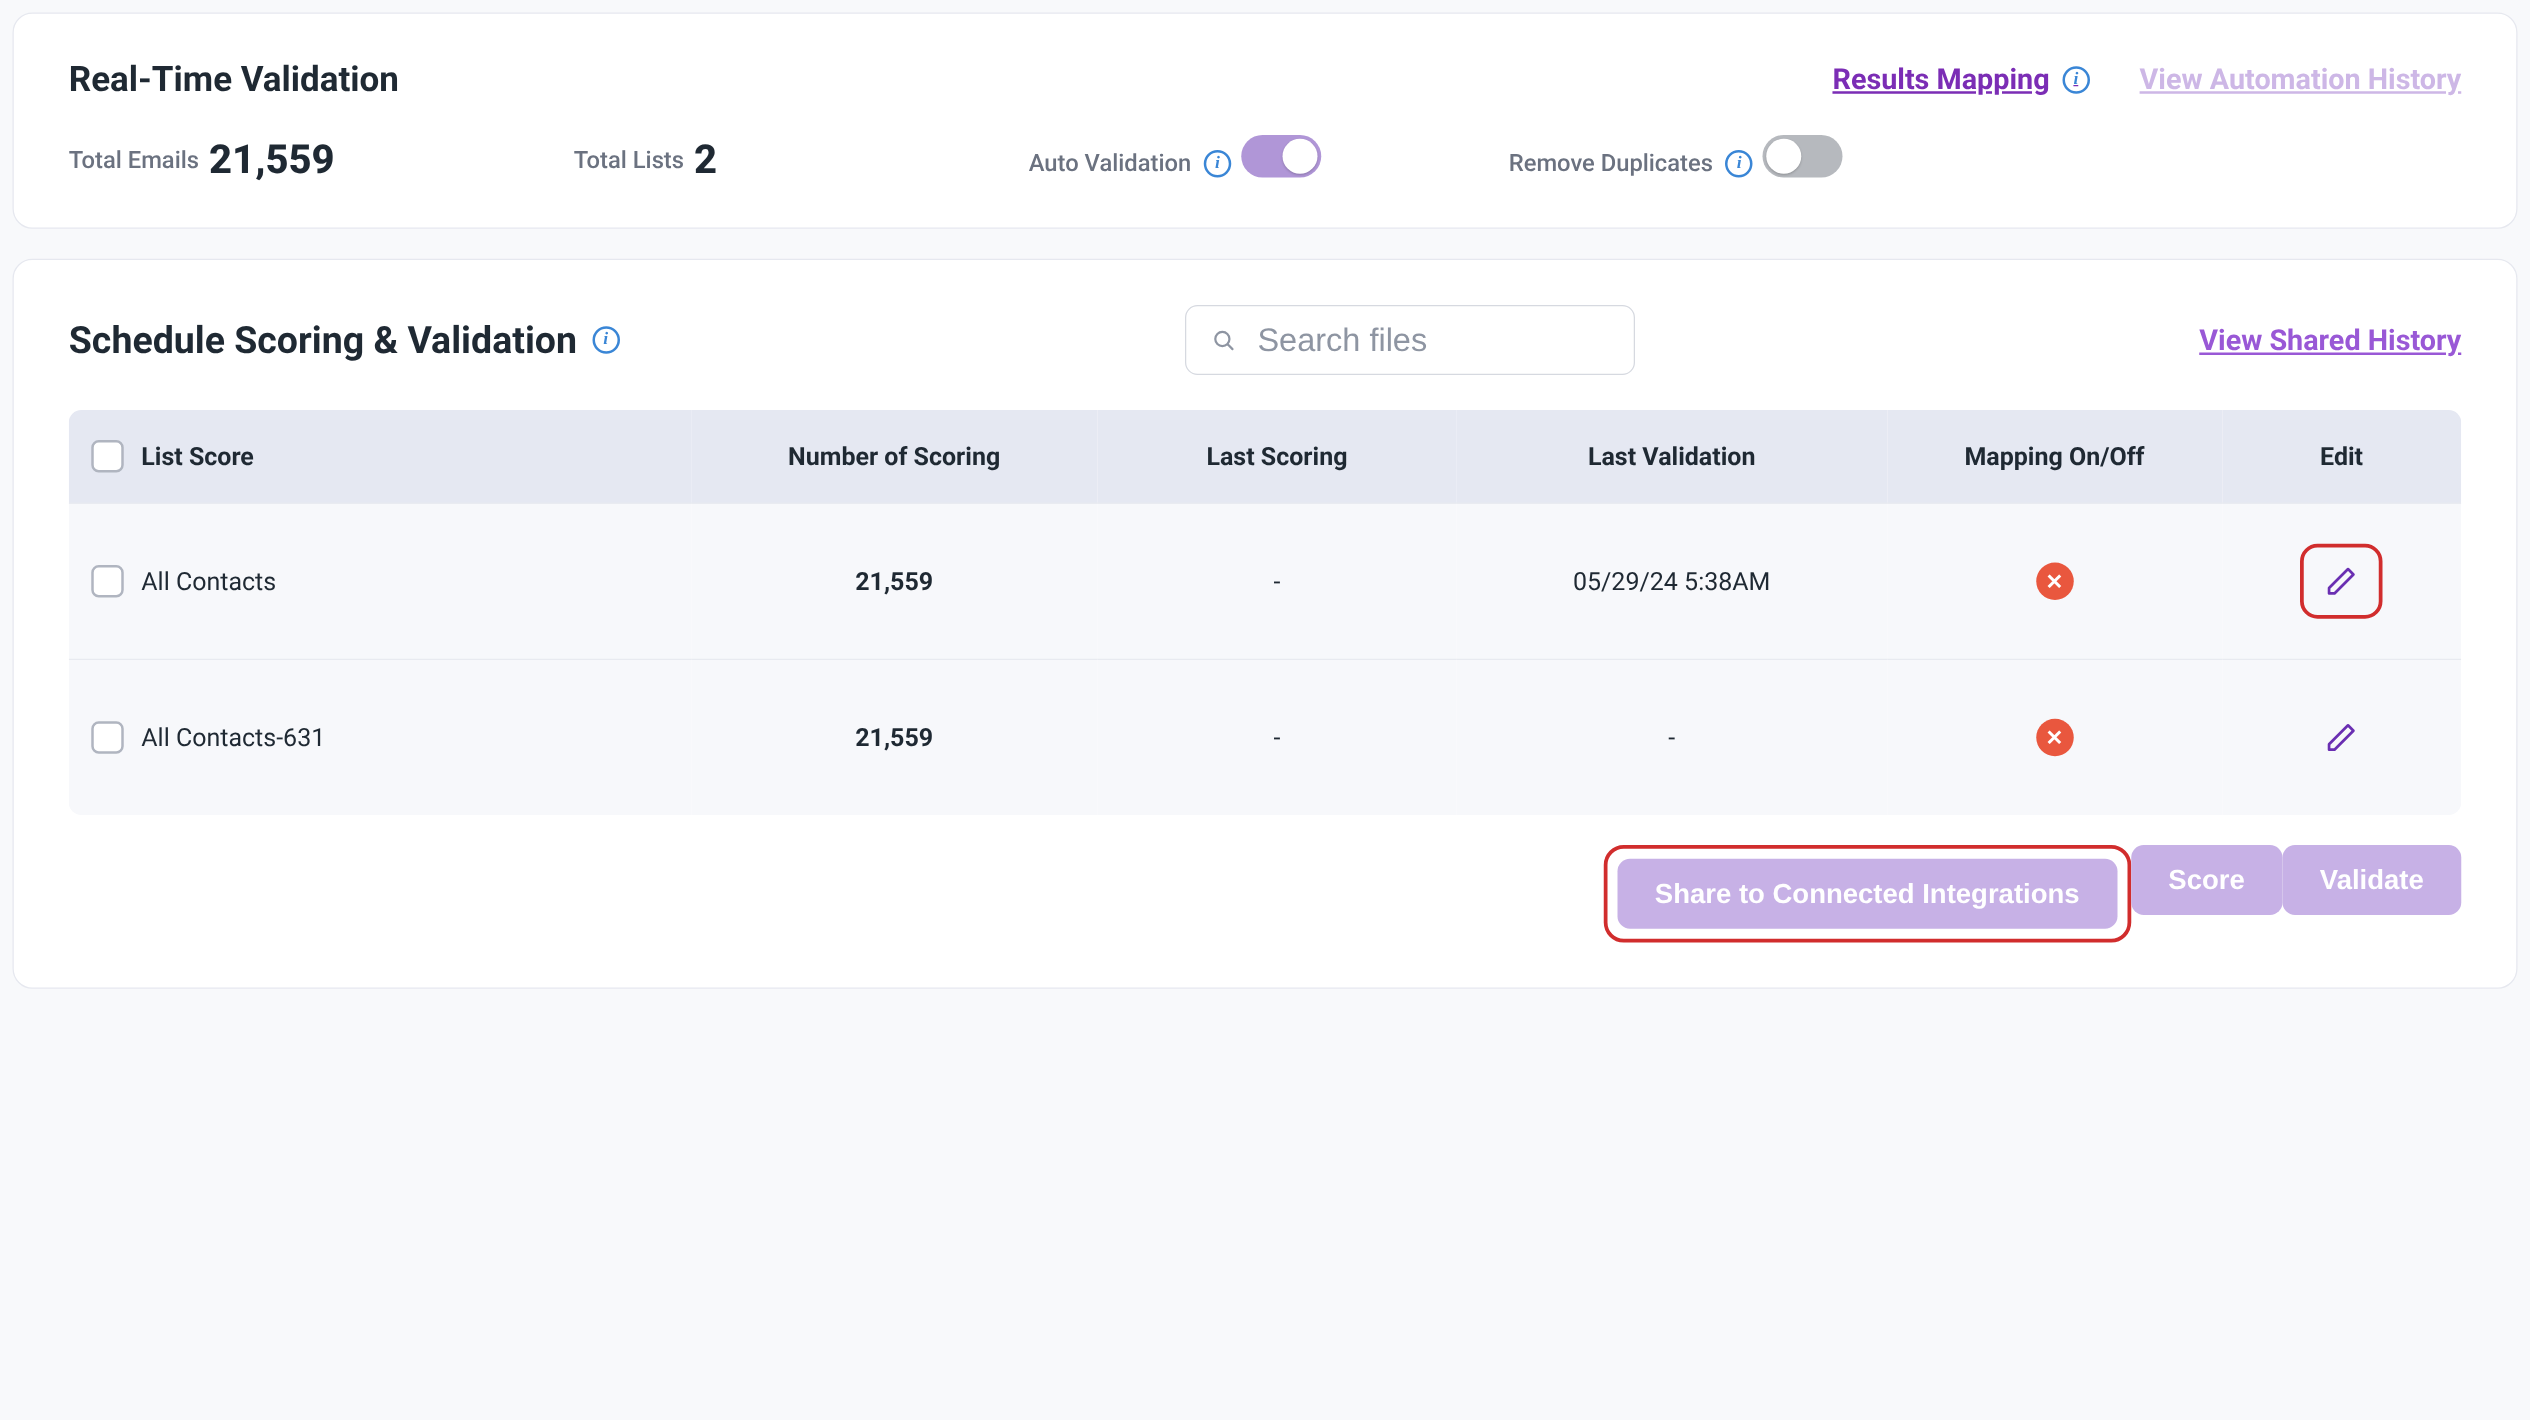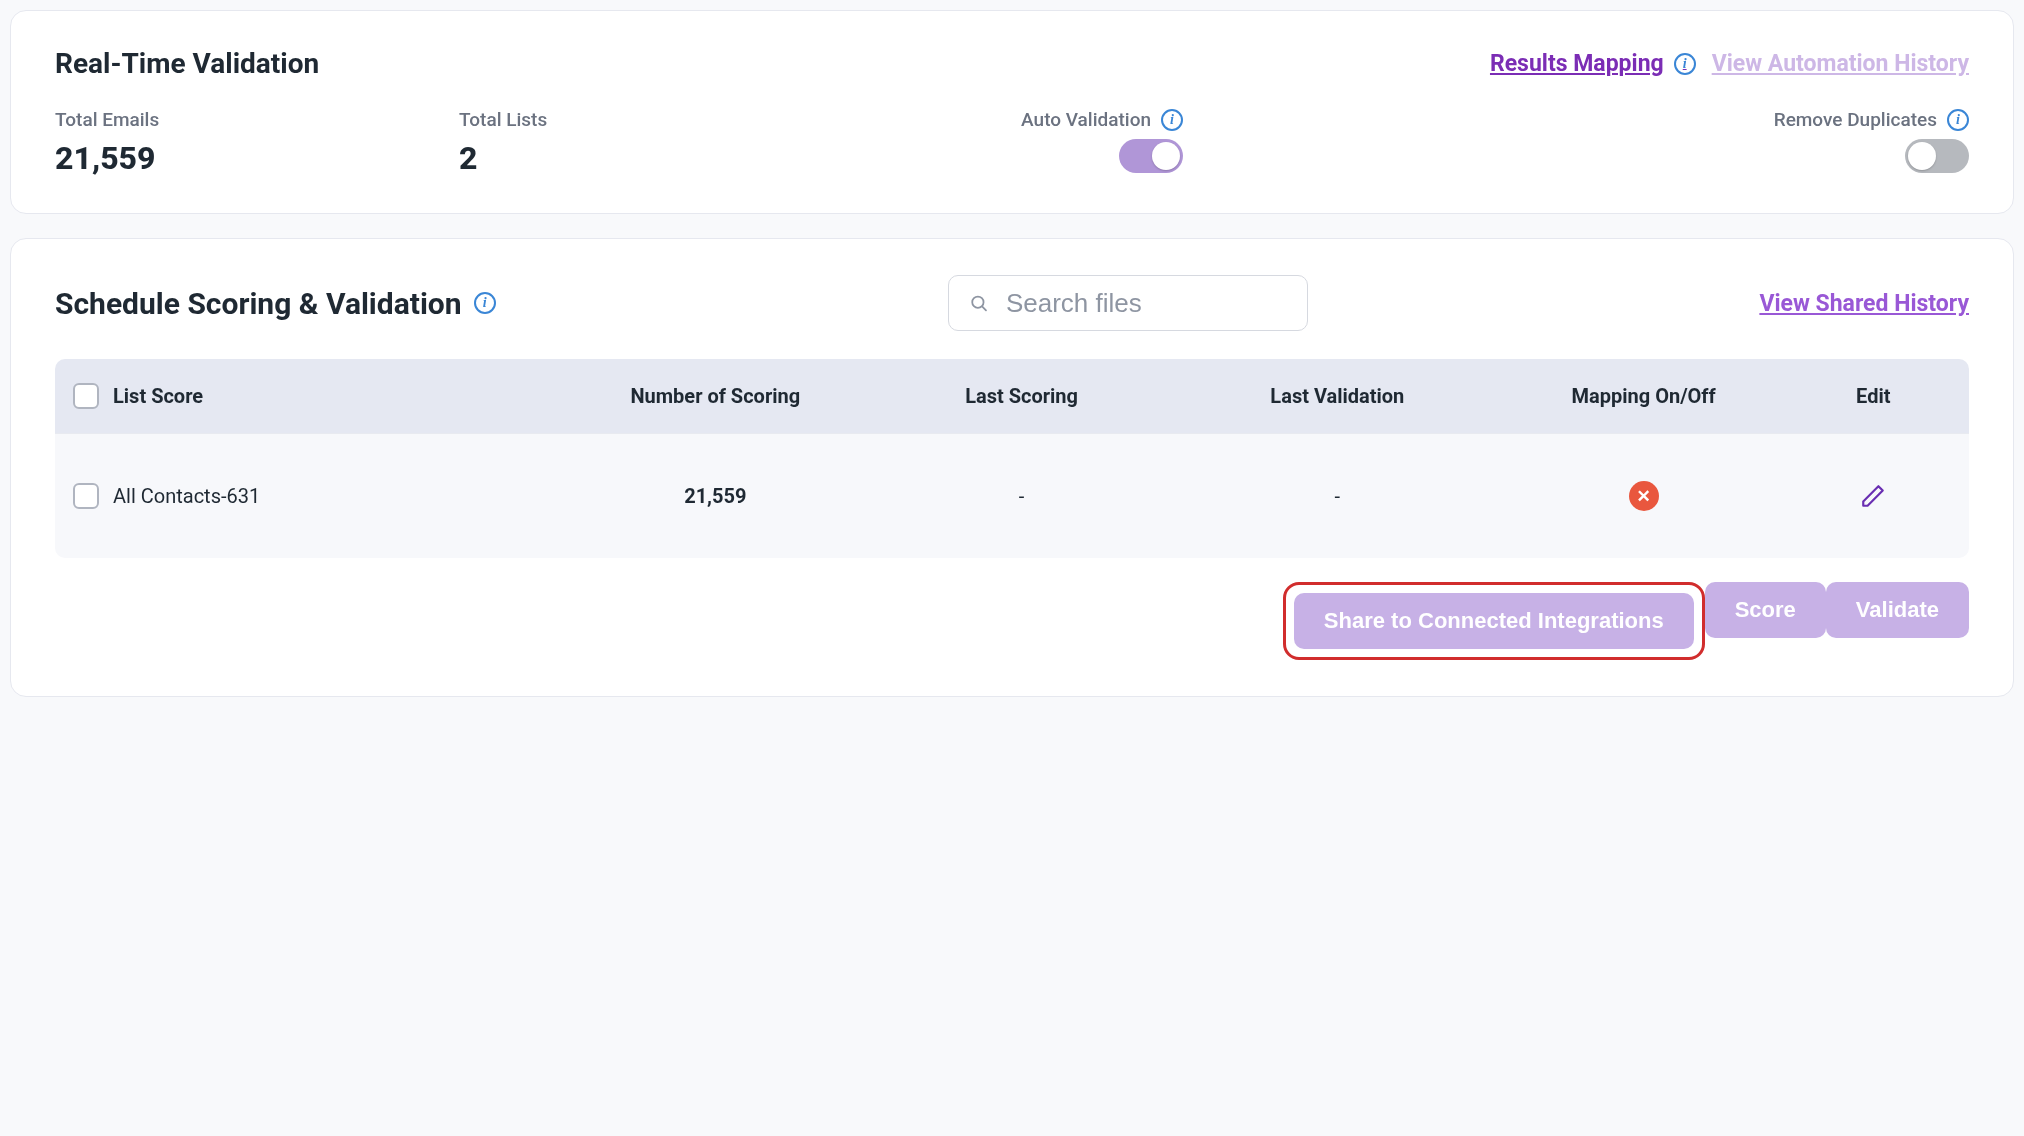--- a/index.html
+++ b/index.html
@@ -23,21 +23,21 @@
     margin-bottom: 28px;
   }
   .title {
     font-size: 28px;
     font-weight: 700;
     color: #1f2933;
   }
   .links {
     display: flex;
     align-items: flex-end;
-    gap: 16px;
+    gap: 40px;
   }
   .link {
     font-size: 23px;
     font-weight: 700;
     color: #7b2db5;
     text-decoration: underline;
     cursor: pointer;
     display: inline-flex;
     align-items: center;
     gap: 10px;
@@ -58,21 +58,21 @@
     font-family: Georgia, serif;
     cursor: pointer;
   }
   .stats-row {
     display: flex;
     align-items: flex-start;
     gap: 24px;
   }
   .stat-block {
     display: flex;
-    flex-direction: column;
+    flex-direction: row;
     gap: 8px;
   }
   .stat-block.emails { flex: 0 0 380px; }
   .stat-block.lists  { flex: 0 0 340px; }
   .stat-block.auto   { flex: 0 0 360px; align-items: flex-end; }
   .stat-block.dups   { flex: 1; align-items: flex-end; }
   .stat-label {
     font-size: 19px;
     font-weight: 500;
     color: #6b7280;
@@ -308,20 +308,41 @@
         <th class="center" style="width:18%;">Last Validation</th>
         <th class="center" style="width:14%;">Mapping On/Off</th>
         <th class="center" style="width:10%;">Edit</th>
       </tr>
     </thead>
     <tbody>
       <tr>
         <td>
           <span class="list-name-cell">
             <span class="checkbox"></span>
+            <span>All Contacts</span>
+          </span>
+        </td>
+        <td class="center bold">21,559</td>
+        <td class="center">-</td>
+        <td class="center">05/29/24 5:38AM</td>
+        <td class="center">
+          <span class="x-badge">✕</span>
+        </td>
+        <td class="center">
+          <span class="edit-btn highlighted">
+            <svg class="pencil" width="26" height="26" viewBox="0 0 24 24" fill="none" stroke="currentColor" stroke-width="2" stroke-linecap="round" stroke-linejoin="round">
+                <path d="M17 3l4 4L7 21H3v-4L17 3z"></path>
+              </svg>
+          </span>
+        </td>
+      </tr>
+      <tr>
+        <td>
+          <span class="list-name-cell">
+            <span class="checkbox"></span>
             <span>All Contacts-631</span>
           </span>
         </td>
         <td class="center bold">21,559</td>
         <td class="center">-</td>
         <td class="center">-</td>
         <td class="center">
           <span class="x-badge">✕</span>
         </td>
         <td class="center">

